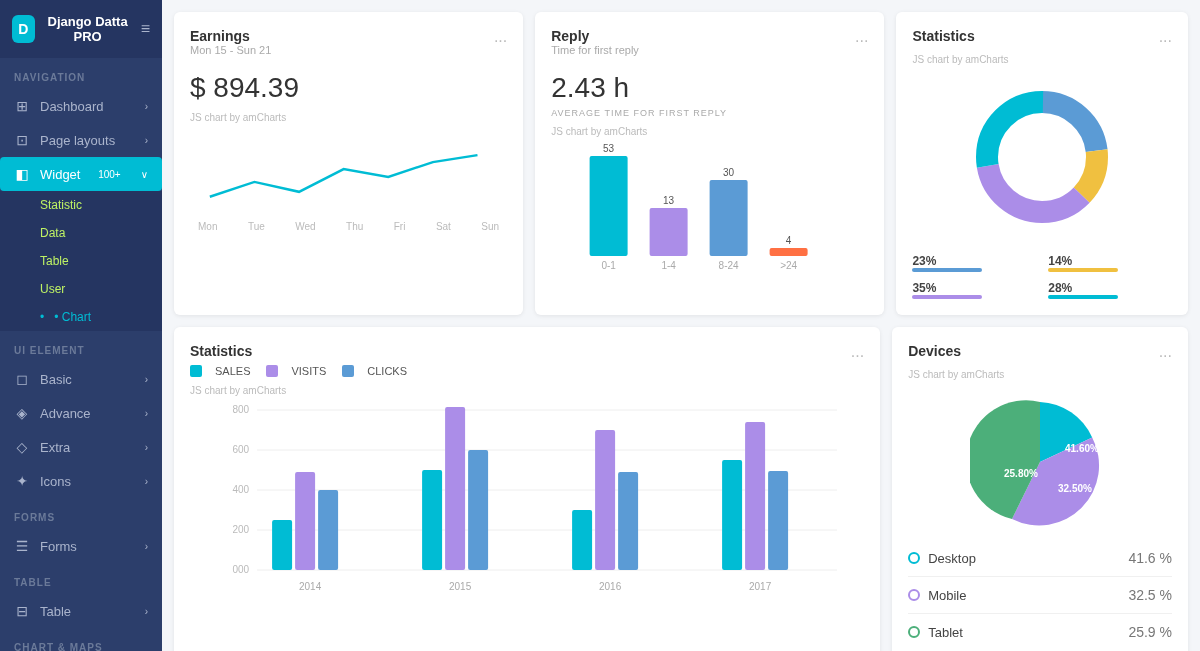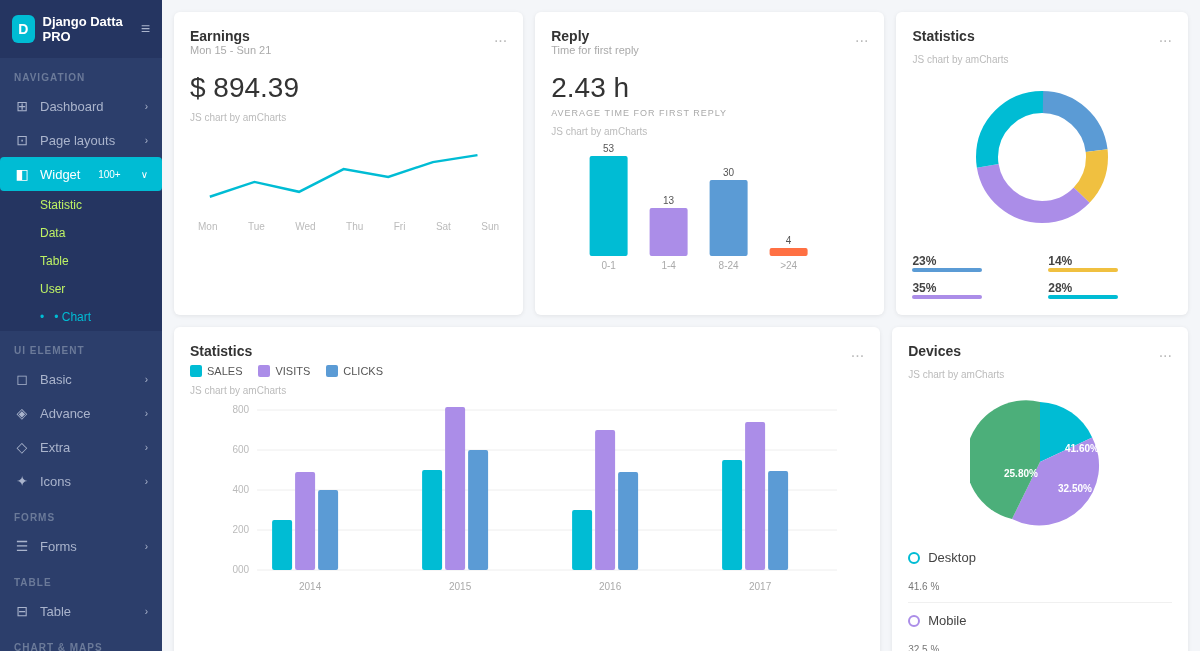--- a/index.html
+++ b/index.html
@@ -2,21 +2,21 @@
 <html><head>
   <meta charset="utf-8">
   <style>
     * { box-sizing: border-box; margin: 0; padding: 0; }
     body { font-family: 'Segoe UI', Arial, sans-serif; background: #f4f6f9; display: flex; height: 651px; overflow: hidden; font-size: 13px; }
 
     
     .sidebar { width: 162px; background: #2c3e6b; color: #aab4cc; display: flex; flex-direction: column; flex-shrink: 0; overflow-y: auto; }
     .sidebar-logo { display: flex; align-items: center; gap: 8px; padding: 14px 12px; background: #253561; }
     .sidebar-logo-icon { width: 28px; height: 28px; background: #00bcd4; border-radius: 6px; display: flex; align-items: center; justify-content: center; color: #fff; font-weight: bold; font-size: 14px; }
-    .sidebar-logo-text { color: #fff; font-size: 13px; font-weight: 600; }
+    .sidebar-logo-text { color: #fff; font-size: 13px; font-weight: 600; text-align: center; }
     .sidebar-hamburger { color: #aab4cc; cursor: pointer; font-size: 16px; margin-left: auto; }
     .sidebar-section-label { font-size: 10px; font-weight: 700; color: #6b7a99; letter-spacing: 1px; padding: 14px 14px 6px; }
     .sidebar-item { display: flex; align-items: center; gap: 10px; padding: 9px 14px; cursor: pointer; color: #aab4cc; font-size: 13px; }
     .sidebar-item.active { background: #00bcd4; color: #fff; border-radius: 4px; }
     .sidebar-item-icon { font-size: 14px; width: 16px; text-align: center; }
     .sidebar-item-label { flex: 1; }
     .sidebar-item-arrow { font-size: 10px; }
     .sidebar-item-badge { background: #00bcd4; color: #fff; border-radius: 10px; font-size: 10px; padding: 1px 6px; margin-right: 4px; }
     .widget-submenu { background: #253561; }
     .widget-submenu-item { padding: 7px 14px 7px 40px; color: #bef264; font-size: 12px; cursor: pointer; display: flex; align-items: center; gap: 6px; }
@@ -43,30 +43,30 @@
     .x-axis span { font-size: 10px; color: #bbb; }
 
     
     .donut-wrapper { display: flex; justify-content: center; align-items: center; padding: 8px 0; }
     .legend-grid { display: grid; grid-template-columns: 1fr 1fr; gap: 8px 12px; margin-top: 8px; }
     .legend-pct { font-weight: 600; font-size: 12px; color: #444; }
     .legend-bar { height: 4px; border-radius: 2px; width: 70px; }
 
     
     .stat-legend { display: flex; gap: 16px; margin-bottom: 8px; }
-    .stat-legend-item { display: flex; align-items: center; gap: 5px; font-size: 11px; color: #555; }
+    .stat-legend-item { display: flex; align-items: center; gap: 13px; font-size: 11px; color: #555; }
     .legend-dot { width: 12px; height: 12px; border-radius: 2px; }
     .grouped-bar-chart { position: relative; height: 200px; }
 
     
-    .device-row { display: flex; align-items: flex-start; justify-content: space-between; padding: 10px 0; border-bottom: 1px solid #f0f0f0; flex-direction: column; }
+    .device-row { display: flex; align-items: center; justify-content: space-between; padding: 10px 0; border-bottom: 1px solid #f0f0f0; }
     .device-row:last-child { border-bottom: none; }
     .device-circle { width: 12px; height: 12px; border-radius: 50%; border: 2px solid; display: inline-block; margin-right: 8px; }
     .device-name { font-size: 13px; color: #444; }
-    .device-pct { font-size: 10px; color: #777; margin-top: 16px; }
+    .device-pct { font-size: 14px; color: #777; }
 
     svg text { font-family: 'Segoe UI', Arial, sans-serif; }
   </style>
 </head>
 <body>
 
 <div class="sidebar">
   <div class="sidebar-logo">
     <div class="sidebar-logo-icon">D</div>
     <span class="sidebar-logo-text">Django Datta PRO</span>

